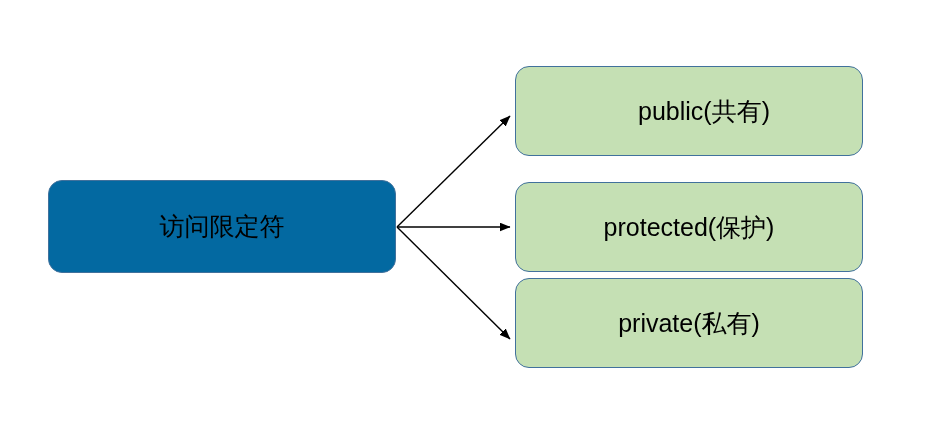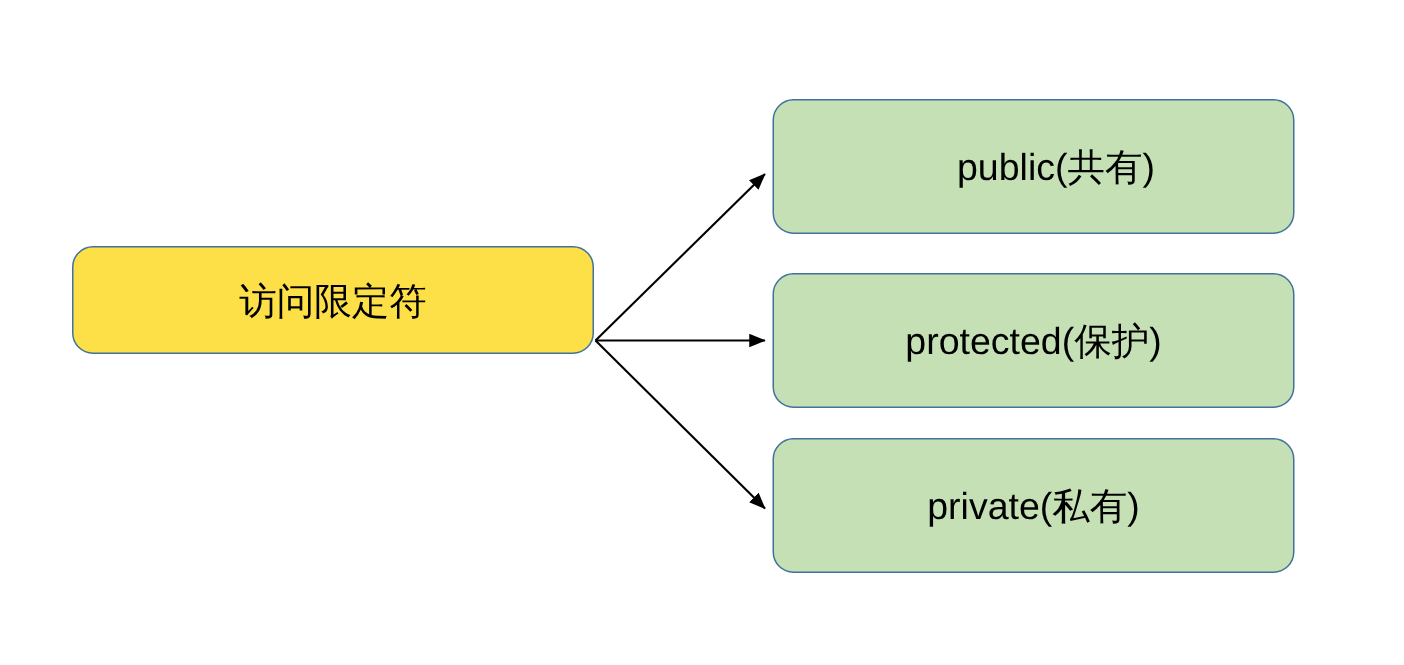--- a/index.html
+++ b/index.html
@@ -30,34 +30,34 @@
     border-radius: 14px;
     display: flex;
     align-items: center;
     justify-content: center;
     font-size: 25px;
     color: #000000;
     text-align: center;
   }
   .node-root {
     left: 48px;
-    top: 164px;
+    top: 180px;
     width: 348px;
-    height: 72px;
-    background: #fde047;
+    height: 93px;
+    background: #0369a1;
   }
   .node-child {
     left: 515px;
     width: 348px;
     height: 90px;
     background: #C5E0B4;
   }
   .node-child-0 { top: 66px; padding-left: 30px; }
   .node-child-1 { top: 182px; text-align: right; }
-  .node-child-2 { top: 292px; }
+  .node-child-2 { top: 278px; }
 </style>
 </head>
 <body>
 
 <div class="canvas">
 
   <svg class="arrow-layer" viewBox="0 0 936 443" xmlns="http://www.w3.org/2000/svg">
     <defs>
       <marker id="arrowhead" markerUnits="userSpaceOnUse" markerWidth="12" markerHeight="10" refX="10.5" refY="4.5" orient="auto">
         <path d="M0,0 L11,4.5 L0,9 Z" fill="#000000"></path>

